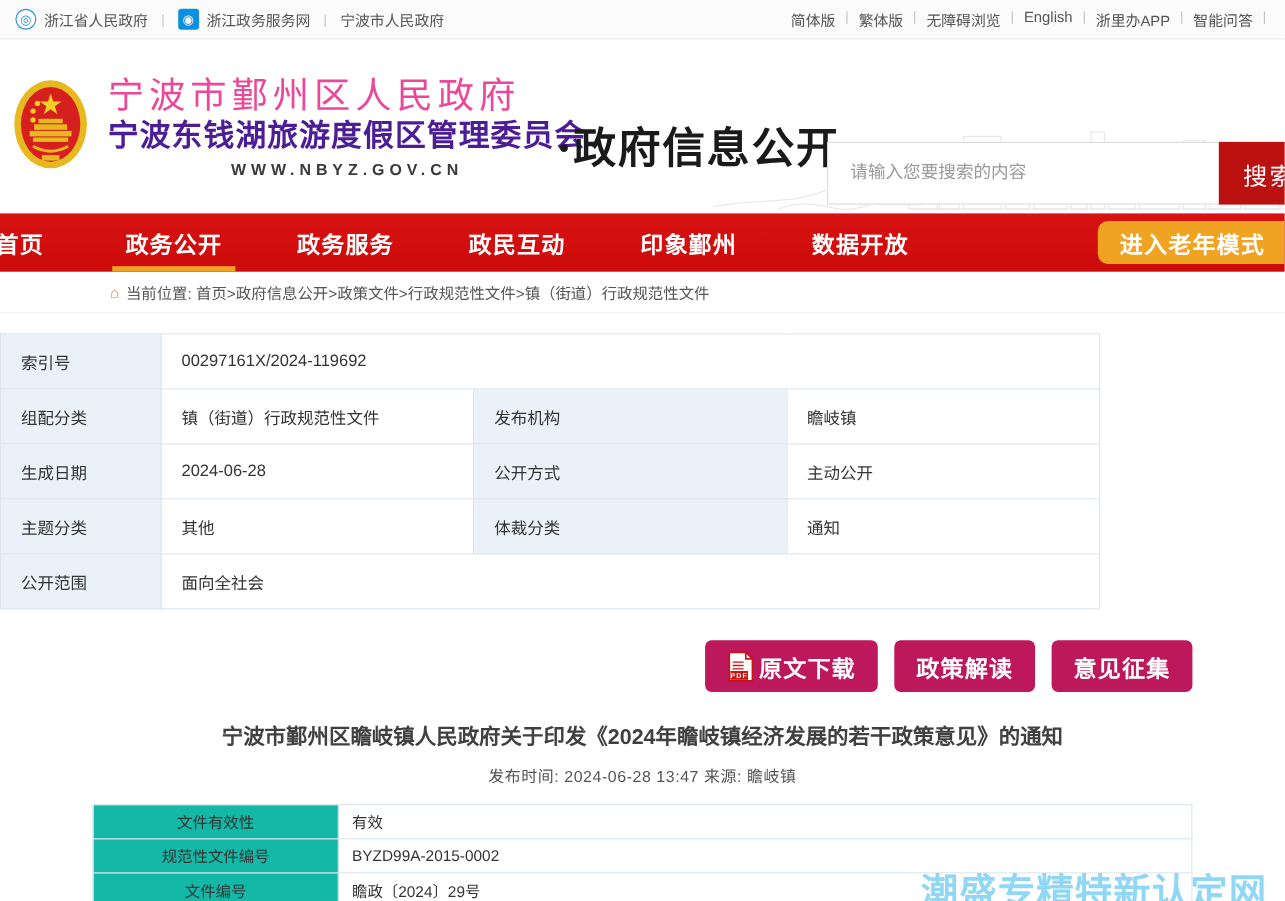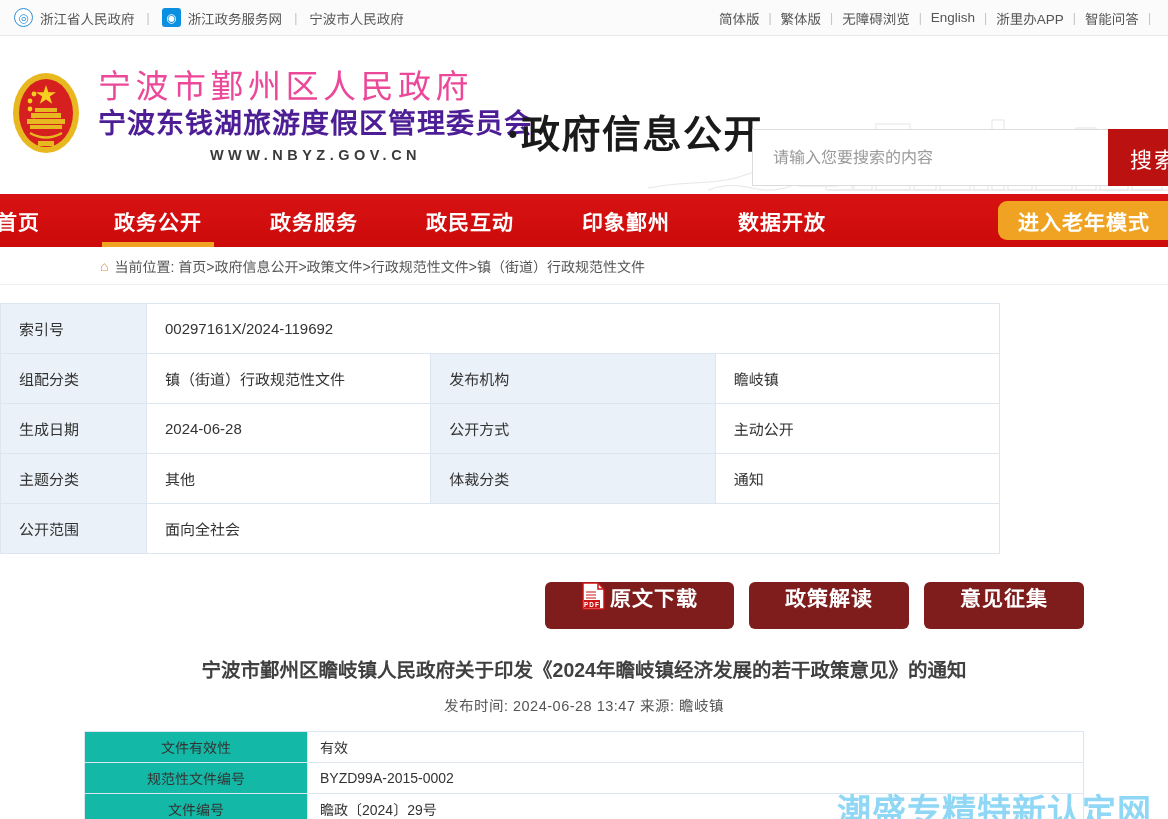--- a/index.html
+++ b/index.html
@@ -18,21 +18,21 @@
     background: #fbfbfb;
     border-bottom: 1px solid #e8e8e8;
     display: flex;
     align-items: center;
     justify-content: space-between;
     padding: 0 8px 0 14px;
     font-size: 13.5px;
     color: #555;
   }
   .topbar-left { display: flex; align-items: center; gap: 7px; white-space: nowrap; }
-  .topbar-right { display: flex; align-items: center; white-space: nowrap; margin-left: 16px; }
+  .topbar-right { display: flex; white-space: nowrap; margin-left: 16px; }
   .tb-link { color: #555; text-decoration: none; }
   .tb-sep { color: #c2c2c2; margin: 0 9px; font-size: 12px; }
   .gl-icon {
     width: 19px; height: 19px; border-radius: 50%;
     display: inline-flex; align-items: center; justify-content: center;
     flex: none;
   }
   .gl-icon.outline {
     border: 1.6px solid #2a8fd8; color: #2a8fd8; background: #fff;
     font-size: 12px; font-weight: bold;
@@ -201,30 +201,30 @@
   }
   td.val { background: #fff; }
   td.lbl2 { background: #eaf1f8; width: 146px; }
 
   
   .btn-row {
     width: 1000px; margin: 28px auto 0;
     display: flex; justify-content: flex-end; gap: 15px;
   }
   .act-btn {
-    background: #7f1d1d;
+    background: #be185d;
     color: #fff;
     border: none;
     border-radius: 6px;
     height: 47px;
-    padding: 0 36px;
+    padding: 0 20px;
     font-size: 21px;
     font-weight: bold;
     letter-spacing: 1px;
-    display: flex; gap: 4px;
+    display: flex; align-items: center; gap: 4px;
     cursor: pointer;
     font-family: "Liberation Sans", sans-serif;
     white-space: nowrap;
   }
   .pdf-icon {
     width: 25px; height: 28px;
     flex: none;
     display: inline-block;
   }
 

